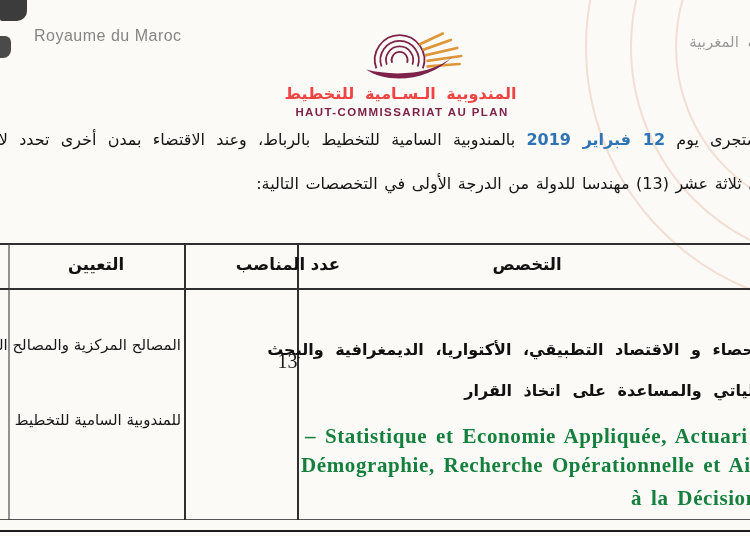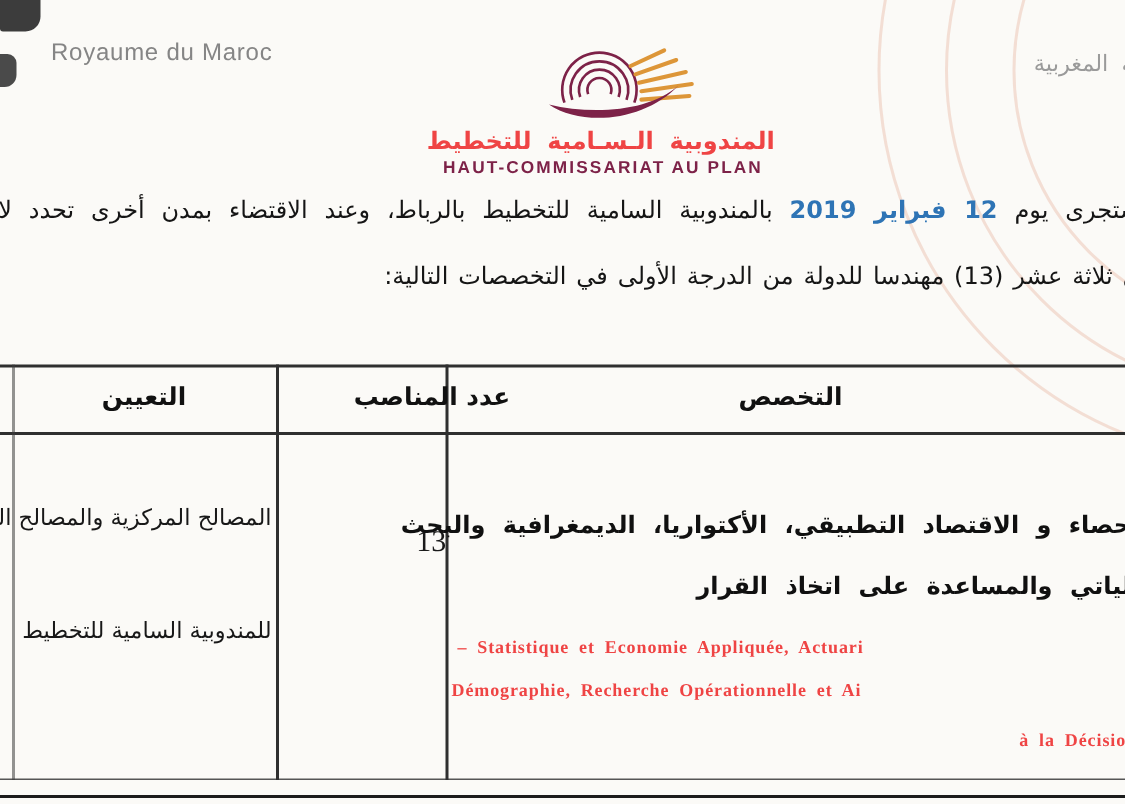--- a/index.html
+++ b/index.html
@@ -43,21 +43,21 @@
   .th{font-weight:bold;font-size:16.5px;direction:rtl;text-align:center;color:#111;}
   .th-assign{left:8px;top:255px;width:176px;}
   .th-pos{left:184px;top:255px;width:136px;margin-left:36px;}
   .th-spec{left:297px;top:255px;width:460px;}
   
   .cell-assign1{right:569px;top:336px;direction:rtl;white-space:nowrap;font-size:15px;color:#181818;}
   .cell-assign2{right:569px;top:411px;direction:rtl;white-space:nowrap;font-size:15px;color:#181818;margin-left:46px;}
   .cell-pos{left:184px;top:350px;width:113px;text-align:center;font-family:"Liberation Serif",serif;font-size:20px;font-weight:normal;padding-left:47px;}
   .spec-ar1{right:-4px;top:340px;direction:rtl;white-space:nowrap;font-weight:bold;font-size:16px;word-spacing:6px;color:#101010;}
   .spec-ar2{right:-4px;top:381px;direction:rtl;white-space:nowrap;font-weight:bold;font-size:16px;word-spacing:6px;color:#101010;}
-  .spec-fr{font-family:"Liberation Serif","DejaVu Serif",serif;font-weight:bold;font-size:12px;color:#ef4444;white-space:nowrap;letter-spacing:0.6px;word-spacing:3px;}
+  .spec-fr{font-family:"Liberation Serif","DejaVu Serif",serif;font-weight:bold;font-size:21px;color:#15803d;white-space:nowrap;letter-spacing:0.6px;word-spacing:3px;}
   .spec-fr1{left:305px;top:424px;}
   .spec-fr2{left:301px;top:453px;font-family:Liberation Serif, serif;}
   .spec-fr3{right:-8px;top:486px;}
 </style>
 </head>
 <body>
 
 <div class="abs blob1"></div>
 <div class="abs blob2"></div>
 

